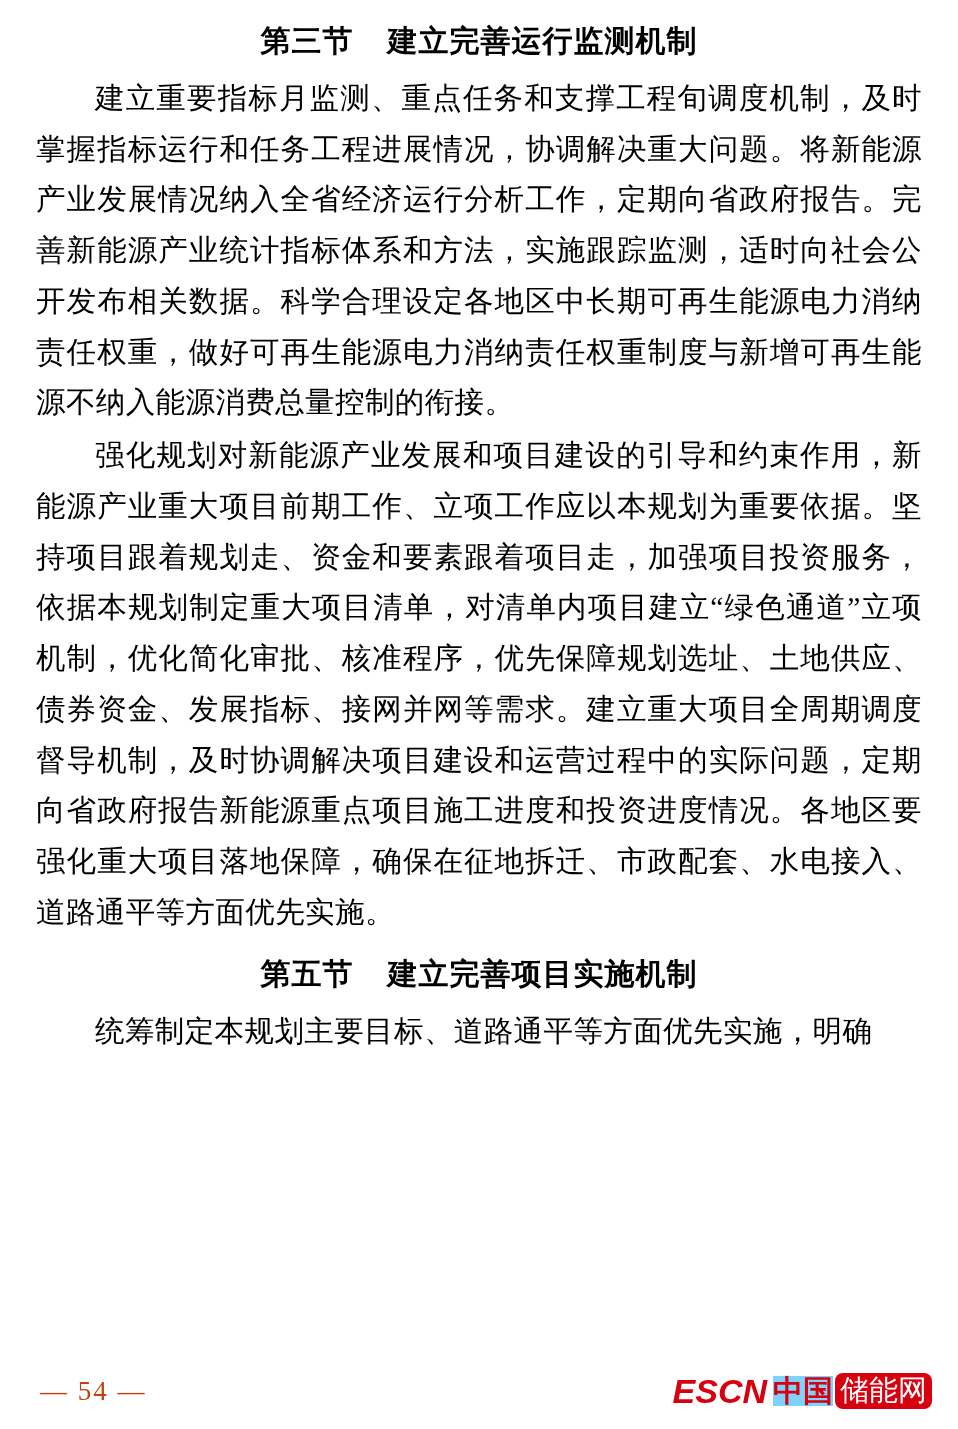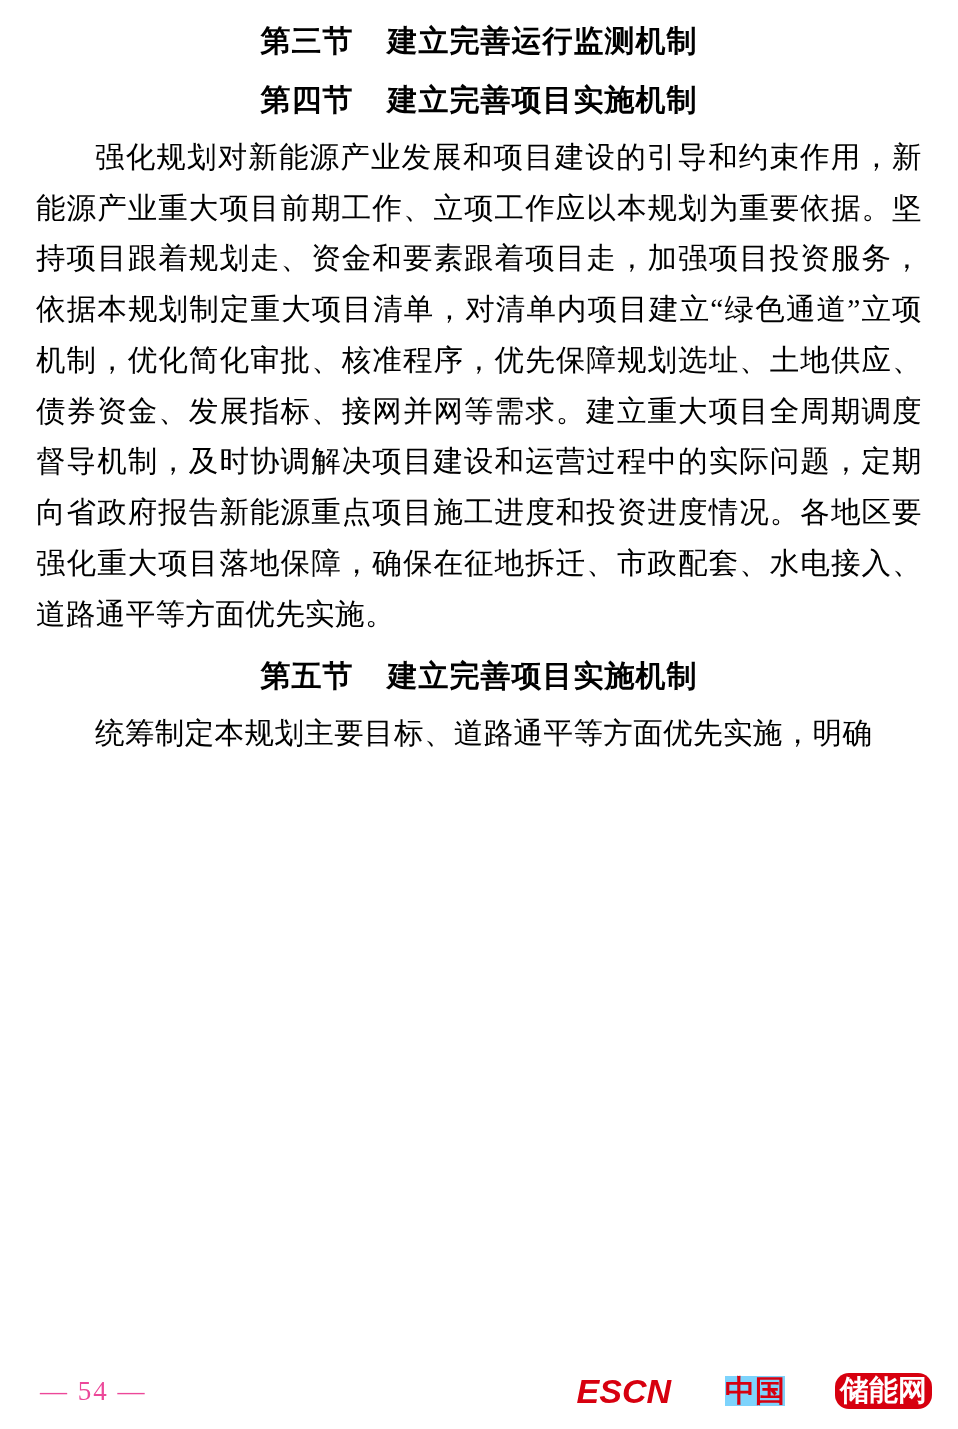--- a/index.html
+++ b/index.html
@@ -54,32 +54,31 @@
     bottom: 0;
     width: 958px;
     height: 86px;
   }
   .page-number {
     position: absolute;
     left: 40px;
     bottom: 22px;
     font-size: 27px;
     font-family: "Liberation Serif", "DejaVu Serif", serif;
-    color: #ec4899;
+    color: #c2410c;
     letter-spacing: 2px;
     white-space: nowrap;
   }
   .logo {
     position: absolute;
     right: 26px;
     bottom: 16px;
     display: flex;
     align-items: center;
     height: 44px;
-    gap: 48px;
   }
   .logo-escn {
     font-family: "Liberation Sans", "DejaVu Sans", sans-serif;
     font-weight: bold;
     font-style: italic;
     font-size: 34px;
     color: #d7000f;
     letter-spacing: 0px;
     line-height: 1;
     margin-right: 6px;
@@ -87,43 +86,41 @@
   .logo-cn {
     font-family: "Liberation Sans", "DejaVu Sans", sans-serif;
     font-weight: bold;
     font-size: 30px;
     color: #d7000f;
     background: #7dd3fc;
     line-height: 1;
   }
   .logo-box {
     font-family: "Liberation Sans", "DejaVu Sans", sans-serif;
-    font-weight: bold;
+    font-weight: normal;
     font-size: 29px;
     color: #ffffff;
     background: #d7000f;
     padding: 3px 5px 4px 5px;
     line-height: 1;
     margin-left: 2px;
-    border-radius: 14px;
+    border-radius: 8px;
   }
 </style>
 </head>
 <body>
 
 <div class="page">
 
   <div class="section-heading first-heading">
     <span>第三节</span><span class="h-gap"></span><span>建立完善运行监测机制</span>
   </div>
 
+  <p class="para">建立重要指标月监测、重点任务和支撑工程旬调度机制，及时掌握指标运行和任务工程进展情况，协调解决重大问题。将新能源产业发展情况纳入全省经济运行分析工作，定期向省政府报告。完善新能源产业统计指标体系和方法，实施跟踪监测，适时向社会公开发布相关数据。科学合理设定各地区中长期可再生能源电力消纳责任权重，做好可再生能源电力消纳责任权重制度与新增可再生能源不纳入能源消费总量控制的衔接。</p>
 
-  <div class="section-heading">
-    <span>第四节</span><span class="h-gap"></span><span>建立完善项目实施机制</span>
-  </div>
 
   <p class="para">强化规划对新能源产业发展和项目建设的引导和约束作用，新能源产业重大项目前期工作、立项工作应以本规划为重要依据。坚持项目跟着规划走、资金和要素跟着项目走，加强项目投资服务，依据本规划制定重大项目清单，对清单内项目建立“绿色通道”立项机制，优化简化审批、核准程序，优先保障规划选址、土地供应、债券资金、发展指标、接网并网等需求。建立重大项目全周期调度督导机制，及时协调解决项目建设和运营过程中的实际问题，定期向省政府报告新能源重点项目施工进度和投资进度情况。各地区要强化重大项目落地保障，确保在征地拆迁、市政配套、水电接入、道路通平等方面优先实施。</p>
 
   <div class="section-heading">
     <span>第五节</span><span class="h-gap"></span><span>建立完善项目实施机制</span>
   </div>
 
   <p class="para">统筹制定本规划主要目标、道路通平等方面优先实施，明确</p>
 
   <div class="footer">

